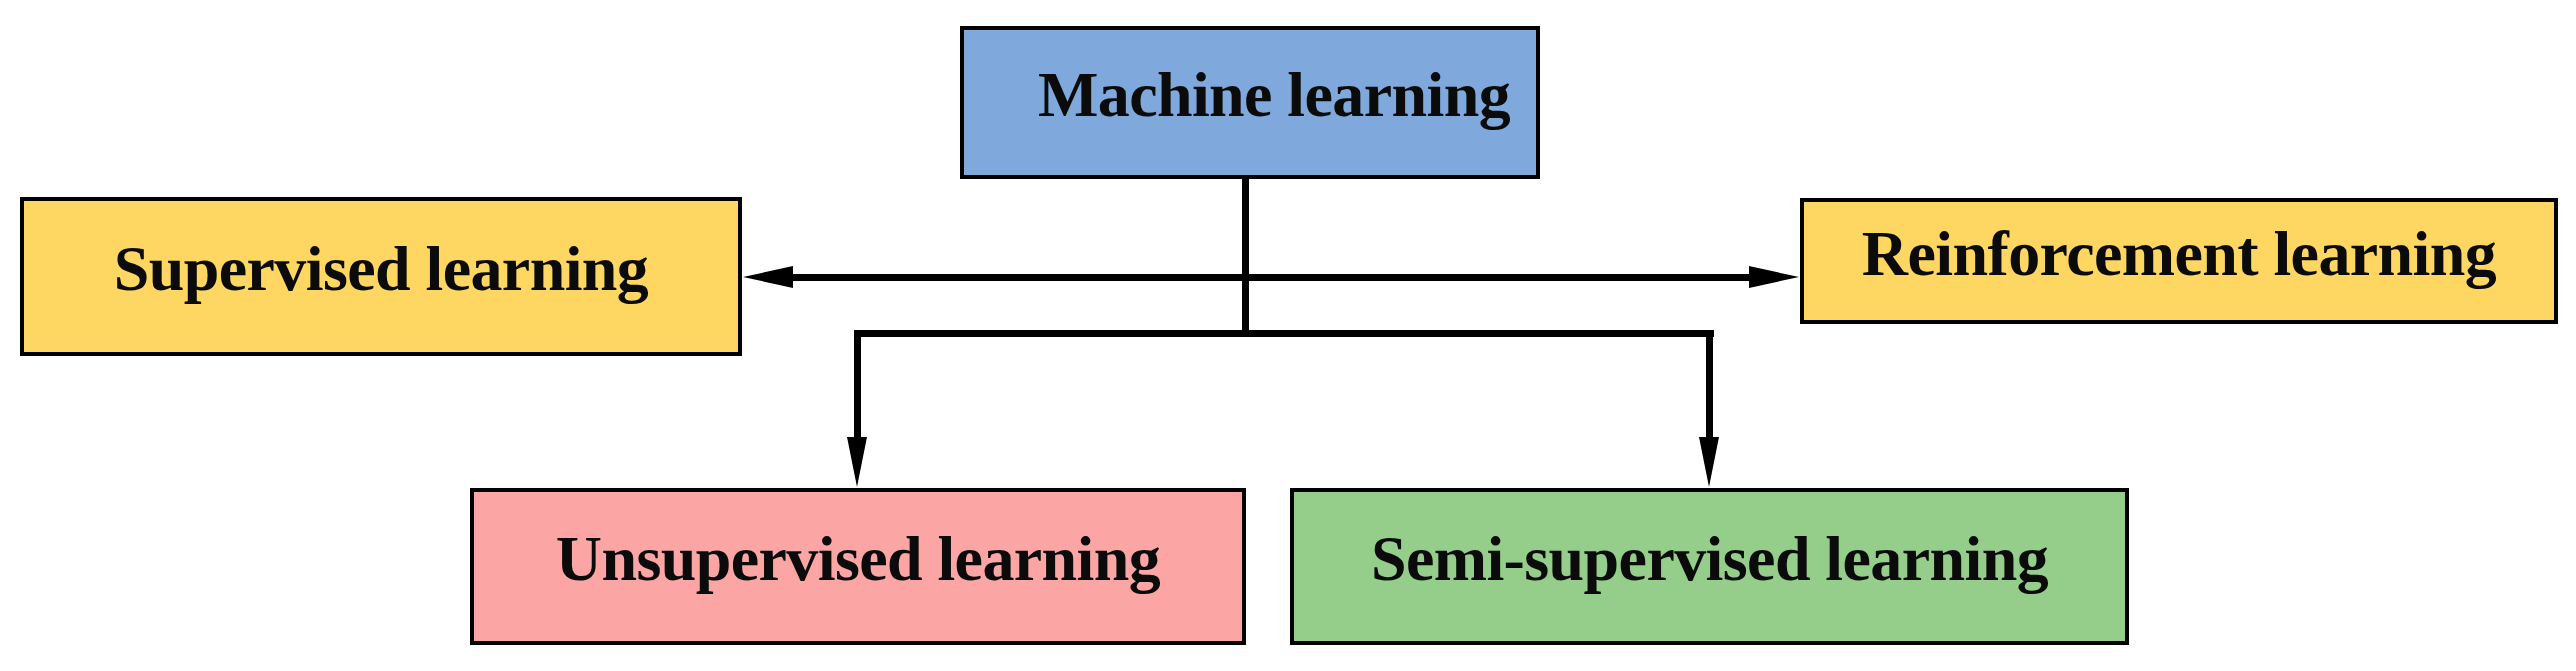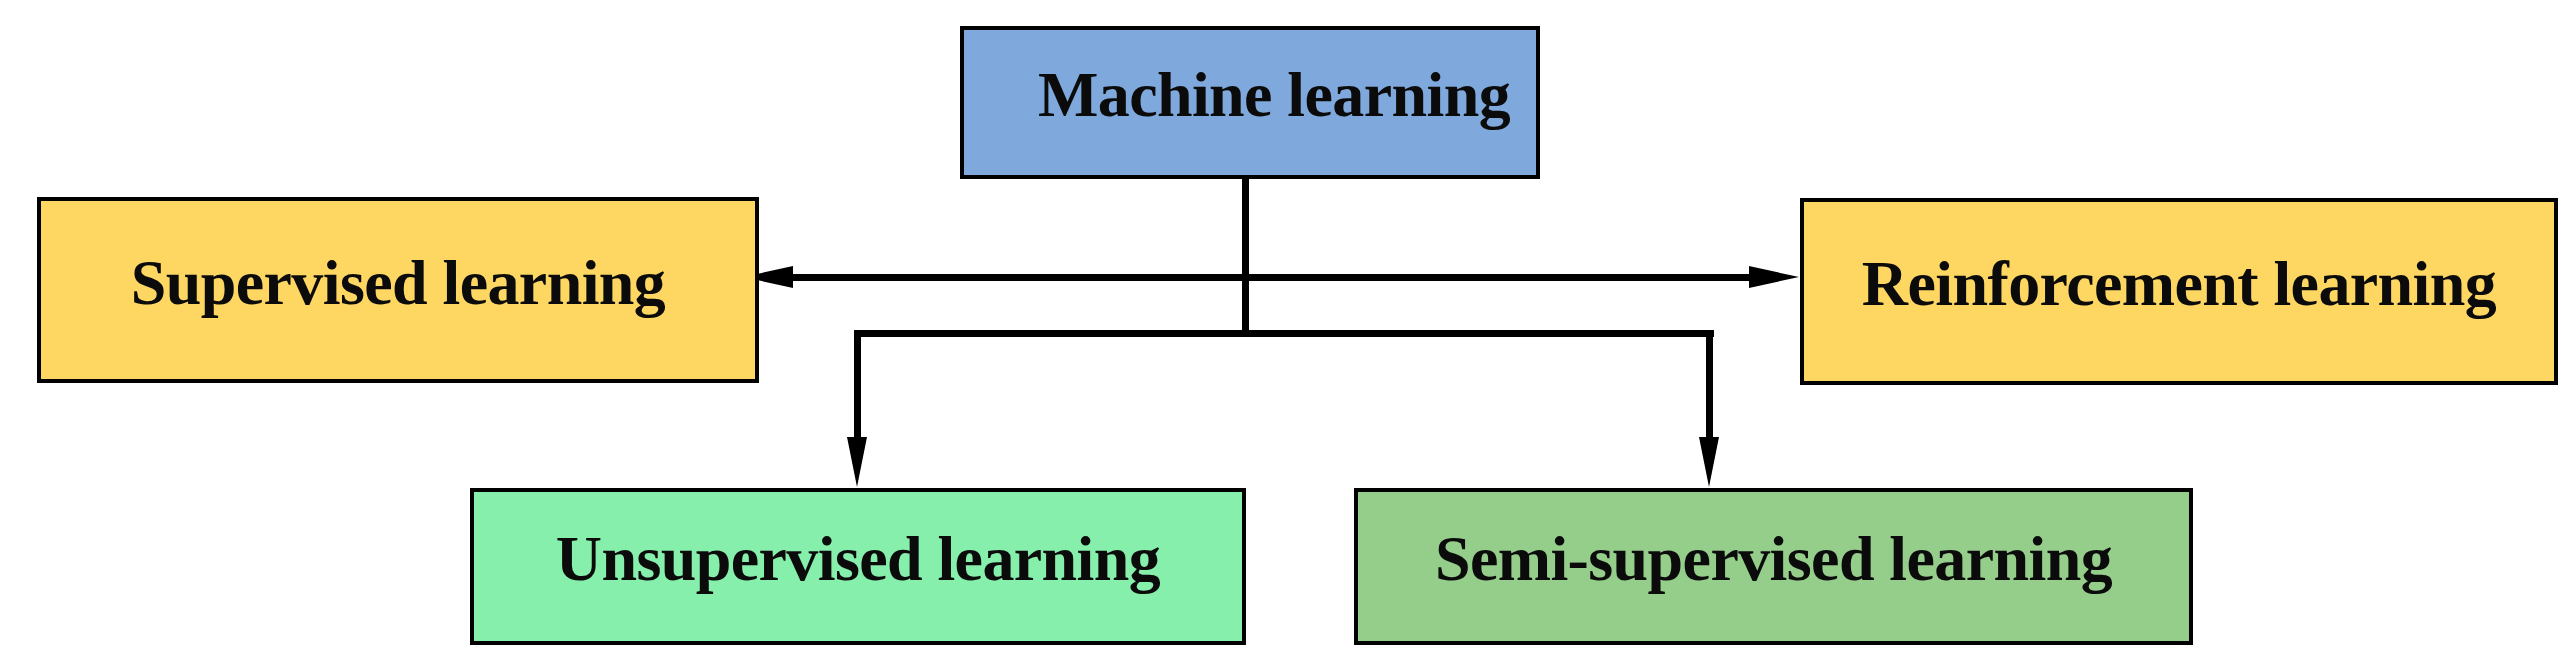--- a/index.html
+++ b/index.html
@@ -27,24 +27,24 @@
   .node .label {
     font-weight: bold;
     font-size: 64px;
     letter-spacing: -0.6px;
     color: #0b0b0b;
     white-space: nowrap;
     line-height: 1;
   }
   
   .node-machine-learning { left: 960px; top: 26px;  width: 580px;  height: 153px; padding-left: 48px; }
-  .node-supervised       { left: 37px;   top: 197px; width: 722px; height: 186px; align-items: center; }
-  .node-reinforcement    { left: 1800px; top: 198px; width: 758px; height: 187px; }
+  .node-supervised       { left: 20px;   top: 197px; width: 722px; height: 159px; align-items: center; }
+  .node-reinforcement    { left: 1800px; top: 198px; width: 758px; height: 126px; }
   .node-unsupervised     { left: 470px;  top: 488px; width: 776px; height: 157px; }
-  .node-semi-supervised  { left: 1354px; top: 488px; width: 839px; height: 157px; }
+  .node-semi-supervised  { left: 1290px; top: 488px; width: 839px; height: 157px; }
 
   
   .line {
     position: absolute;
     background: #000000;
   }
   .line-stem        { left: 1242px; top: 176px; width: 7.3px;   height: 161px; }
   .line-h-arrow     { left: 788px; top: 274px; width: 964px; height: 7.3px;  }
   .line-lower-rail  { left: 854px; top: 330px; width: 860px; height: 7.3px;  }
   .line-drop-left   { left: 854px; top: 330px; width: 6.7px;   height: 108px; }
@@ -101,21 +101,21 @@
   </div>
 
   <div class="node node-supervised" style="background-color: rgb(254, 215, 99);">
     <span class="label">Supervised learning</span>
   </div>
 
   <div class="node node-reinforcement" style="background-color: rgb(254, 215, 99);">
     <span class="label">Reinforcement learning</span>
   </div>
 
-  <div class="node node-unsupervised" style="background-color: #86efac;">
+  <div class="node node-unsupervised" style="background-color: #fca5a5;">
     <span class="label">Unsupervised learning</span>
   </div>
 
   <div class="node node-semi-supervised" style="background-color: rgb(149, 206, 139);">
     <span class="label">Semi-supervised learning</span>
   </div>
 
 </div>
 
 

